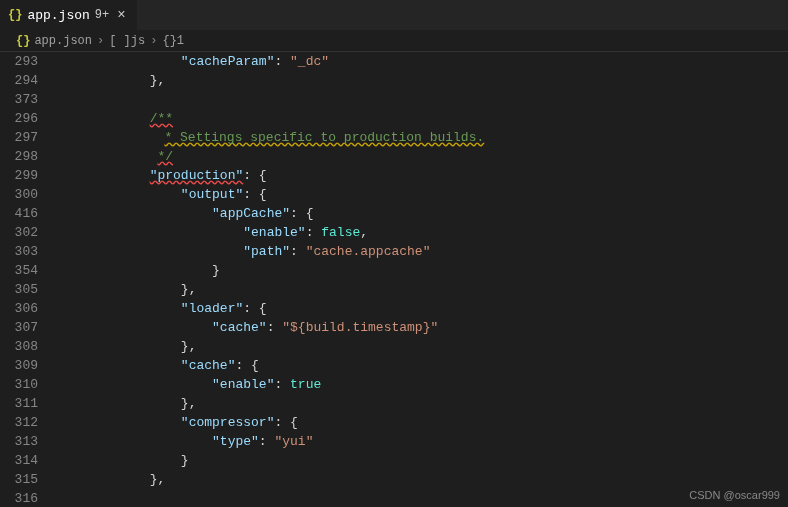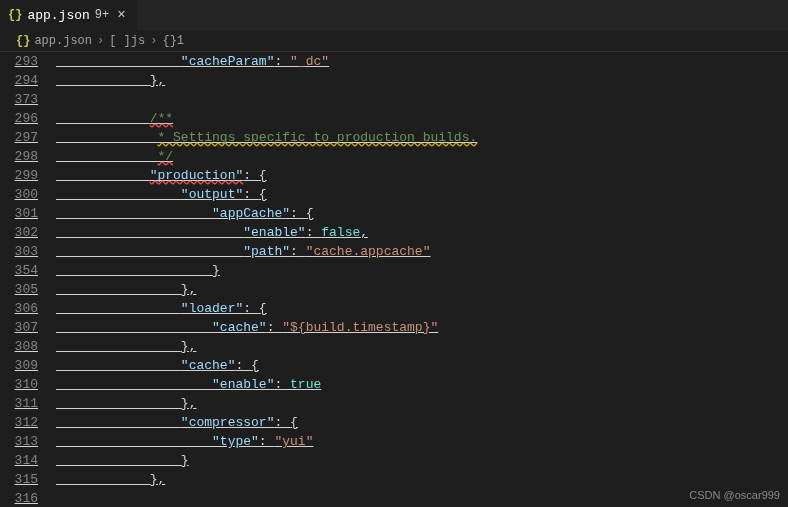--- a/index.html
+++ b/index.html
@@ -50,21 +50,20 @@
   color: #a0a0a0;
   border-bottom: 1px solid #333;
 }
 .bc-icon { color: #cbcb41; margin-right: 4px; font-weight: bold; }
 .bc-sep { margin: 0 5px; color: #888; }
 .bc-brackets { color: #a0a0a0; }
 .editor {
   display: flex;
   height: calc(100% - 52px);
   position: relative;
-  text-decoration: underline;
 }
 .gutter {
   width: 56px;
   background: #1e1e1e;
   text-align: right;
   padding-right: 18px;
   color: #858585;
   font-size: 13px;
   line-height: 19px;
   padding-top: 0;
@@ -79,20 +78,21 @@
 }
 .line { height: 19px; }
 .s-key { color: #9cdcfe; }
 .s-str { color: #ce9178; }
 .s-kw { color: #5eead4; }
 .s-punc { color: #d4d4d4; }
 .s-comment { color: #6a9955; }
 .squiggle-yellow {
   text-decoration: underline wavy #cca700;
   text-decoration-skip-ink: none;
+  margin-left: 7px;
 }
 .squiggle-red {
   text-decoration: underline wavy #f14c4c;
   text-decoration-skip-ink: none;
 }
 .minimap {
   width: 8px;
   background: #1e1e1e;
 }
 .watermark {
@@ -130,21 +130,21 @@
 <div class="editor">
   <div class="gutter" id="gutter">
       <div class="line">293</div>
       <div class="line">294</div>
       <div class="line">373</div>
       <div class="line">296</div>
       <div class="line">297</div>
       <div class="line">298</div>
       <div class="line">299</div>
       <div class="line">300</div>
-      <div class="line">301</div>
+      <div class="line">416</div>
       <div class="line">302</div>
       <div class="line">303</div>
       <div class="line">354</div>
       <div class="line">305</div>
       <div class="line">306</div>
       <div class="line">307</div>
       <div class="line">308</div>
       <div class="line">309</div>
       <div class="line">310</div>
       <div class="line">311</div>

